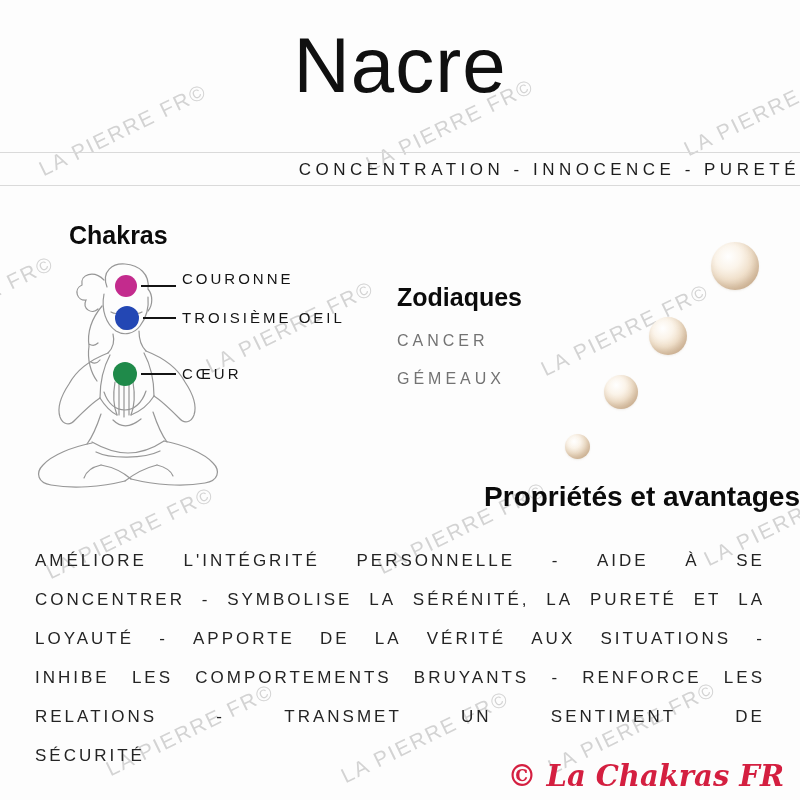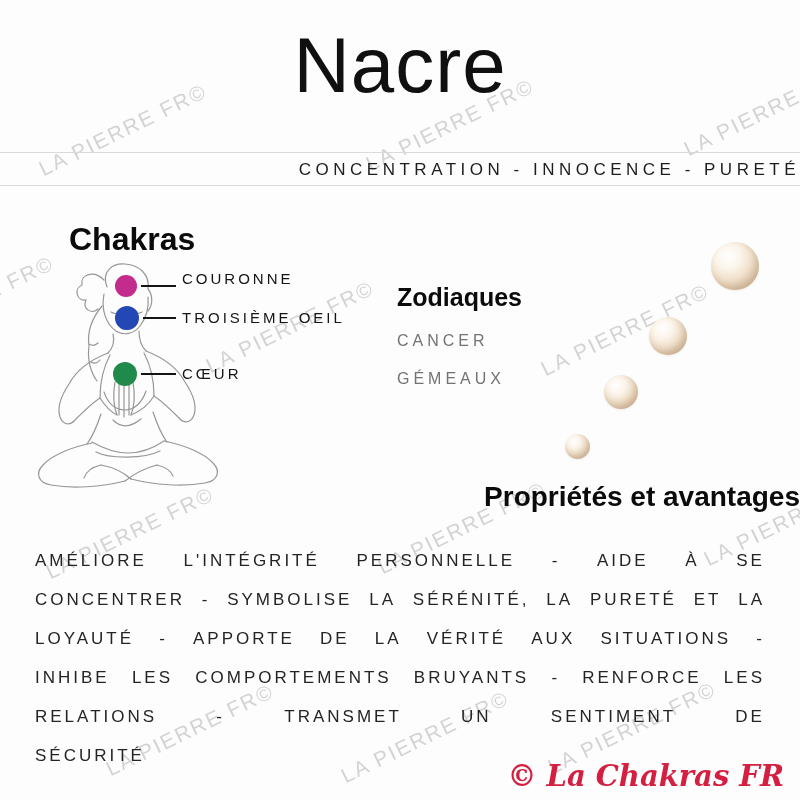--- a/index.html
+++ b/index.html
@@ -17,21 +17,21 @@
     text-align:center; font-size:78px; font-weight:400; color:#101010; letter-spacing:1px;
   }
   .rule { position:absolute; z-index:1; left:0; width:800px; height:1px; background:#dadada; }
   #rule-top { top:152px; } #rule-bottom { top:185px; }
   .subtitle {
     position:absolute; z-index:1; top:160px; left:0; width:100%;
     text-align:right; font-size:17px; letter-spacing:4.5px; color:#1d1d1d;
   }
   .chakras-heading {
     position:absolute; z-index:1; left:69px; top:221px; margin:0;
-    font-size:32px; font-weight:700; color:#0b0b0b;
+    font-size:25px; font-weight:700; color:#0b0b0b;
   }
   .figure-svg { position:absolute; z-index:1; left:28px; top:256px; width:200px; height:240px; }
   .chakra-dot { position:absolute; z-index:2; border-radius:50%; }
   .chakra-line { position:absolute; z-index:2; height:2px; background:#141414; }
   .chakra-label {
     position:absolute; z-index:2; white-space:nowrap; line-height:20px;
     font-size:15px; letter-spacing:3px; color:#141414;
   }
   .zodiac { position:absolute; z-index:1; left:397px; top:283px; width:222px; text-align:left; }
   .zodiac-heading { margin:0 0 14px; font-size:25px; font-weight:700; color:#0b0b0b; }

